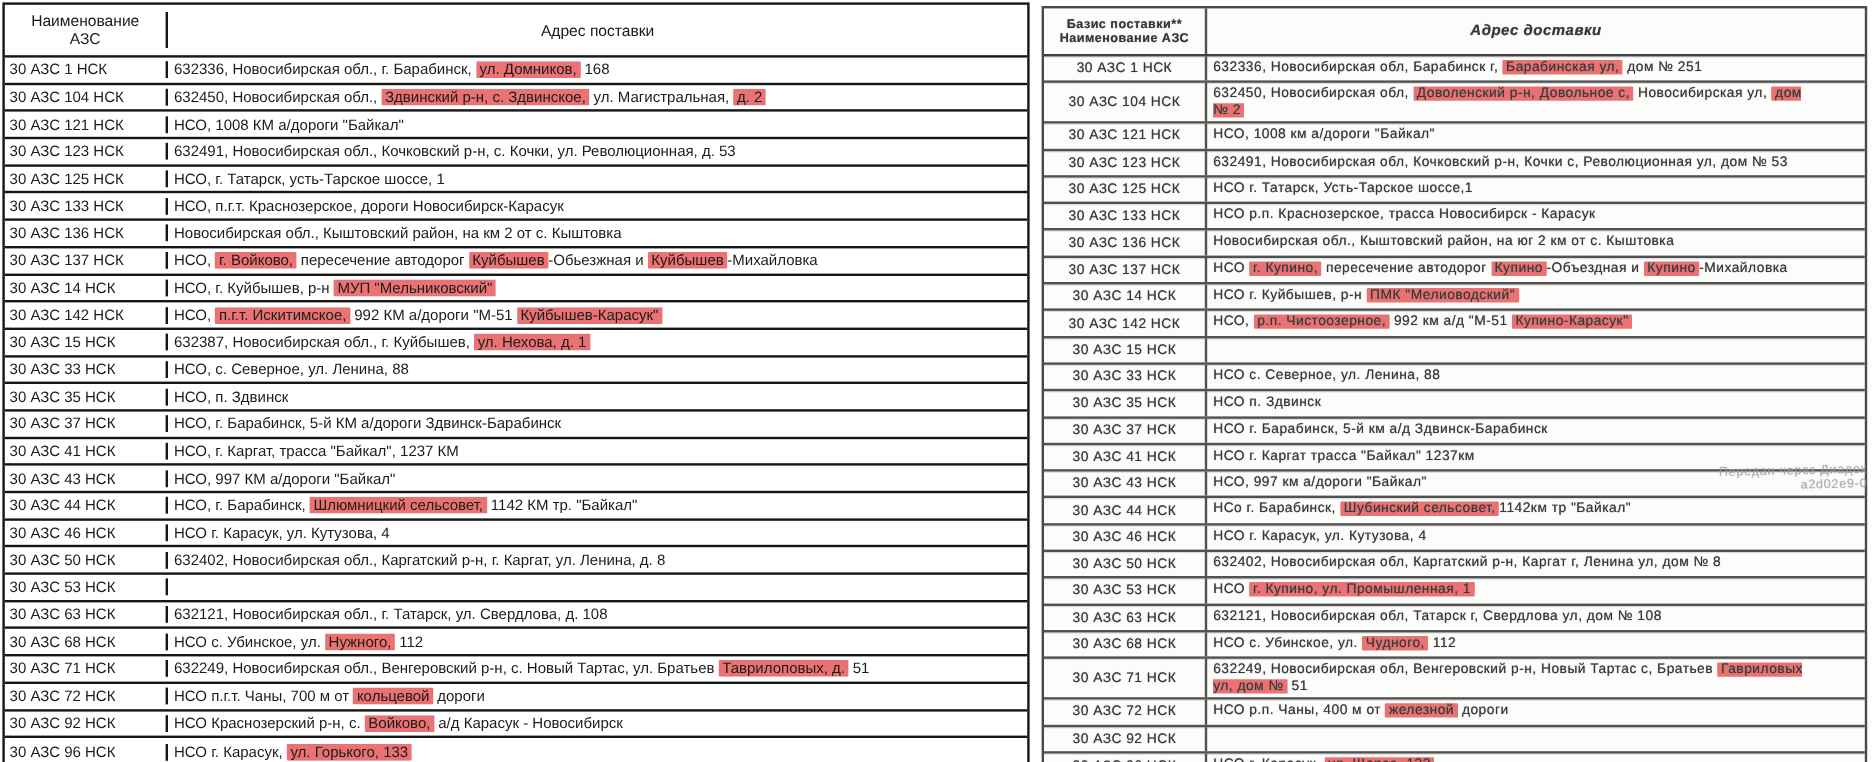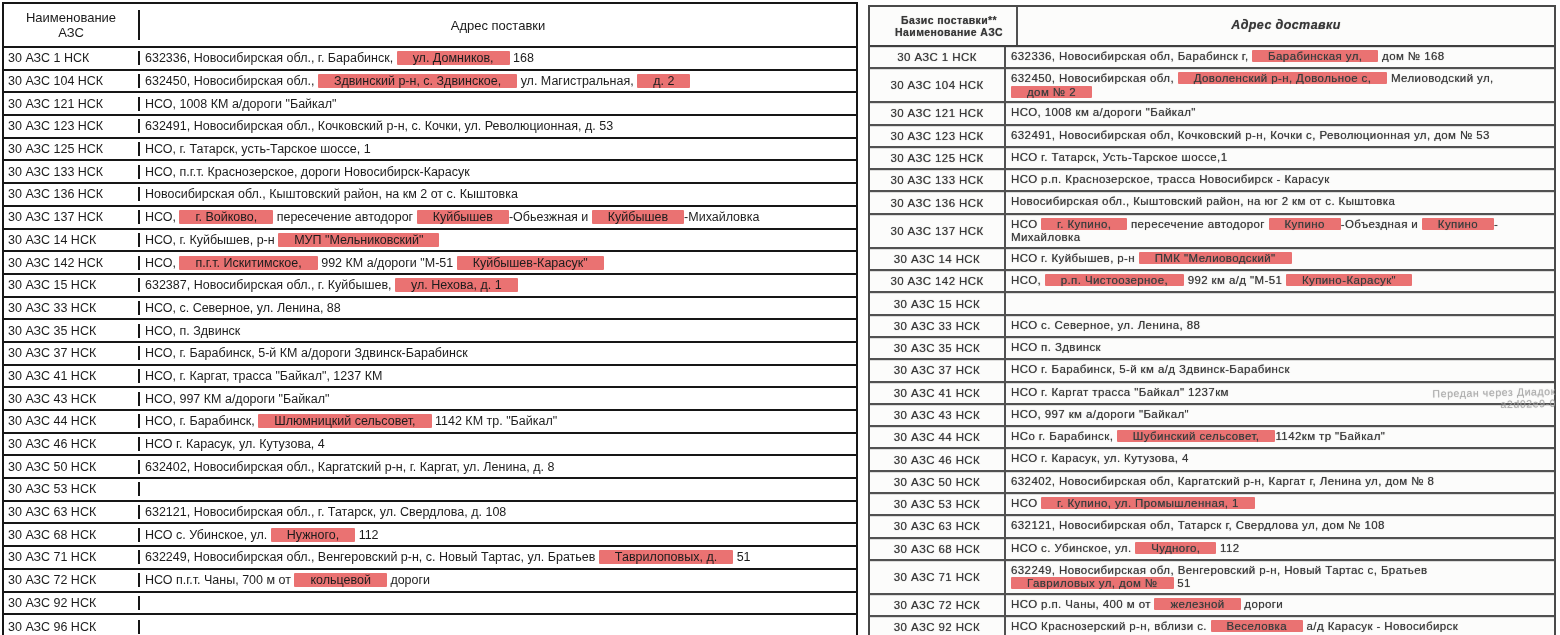--- a/index.html
+++ b/index.html
@@ -4,21 +4,21 @@
 <style>
   html,body { margin:0; padding:0; }
   body {
     width:1560px; height:635px; position:relative; overflow:hidden;
     background:#ffffff;
     font-family:"Liberation Sans","DejaVu Sans",sans-serif;
   }
   .tbl { position:absolute; box-sizing:border-box; background:#fff; }
   .tr { display:flex; box-sizing:border-box; }
   .td { box-sizing:border-box; }
-  .hl { background:var(--hl,#ea7272); padding:0 16px; border-radius:1px; }
+  .hl { background:var(--hl,#ea7272); padding:0 3px; border-radius:1px; }
 
   
   .left { left:2px; top:2px; width:856px; border:2px solid #161616; }
   .left .tr { border-bottom:2px solid #161616; min-height:22.7px; align-items:center; }
   .left .tr:last-child { border-bottom:none; }
   .left .td.name {
     width:136px; flex:none; border-right:2px solid #161616;
     padding:0 4px; font-size:12.5px; color:#1c1c1c; white-space:nowrap; overflow:hidden;
   }
   .left .td.addr {
@@ -46,21 +46,21 @@
     font-size:11.5px; padding:0 2px; white-space:nowrap;
   }
   .right .td.addr {
     flex:1; padding:3px 44px 2px 5px; font-size:11.5px; line-height:13.5px;
   }
   .right .tr.header { height:40px; border-bottom:2.5px solid #3f3f3f; }
   .right .tr.header .td {
     display:flex; align-items:center; justify-content:center; text-align:center;
     white-space:pre-line; font-weight:bold;
   }
-  .right .tr.header .td.name { font-size:10.5px; line-height:12px;margin-left:12px; }
+  .right .tr.header .td.name { font-size:10.5px; line-height:12px; }
   .right .tr.header .td.addr { font-size:12.5px; padding:0;font-style:italic; }
 
   
   .watermark {
     position:absolute; left:1360px; top:388px; width:196px; z-index:5;
     text-align:right; transform:rotate(-1.2deg);
     font-size:10.5px; line-height:11.5px; letter-spacing:0.6px;
     color:#9b9b9b; opacity:0.8; text-shadow:0 0 1px rgba(150,150,150,0.7);
   }
 </style>
@@ -163,39 +163,41 @@
     <div class="tr">
       <div class="td name">30 АЗС 71 НСК</div>
       <div class="td addr"><span>632249, Новосибирская обл., Венгеровский р-н, с. Новый Тартас, ул. Братьев </span><span class="hl">Таврилоповых, д.</span><span> 51</span></div>
     </div>
     <div class="tr">
       <div class="td name">30 АЗС 72 НСК</div>
       <div class="td addr"><span>НСО п.г.т. Чаны, 700 м от </span><span class="hl">кольцевой</span><span> дороги</span></div>
     </div>
     <div class="tr">
       <div class="td name">30 АЗС 92 НСК</div>
+      <div class="td addr"><span>НСО Краснозерский р-н, с. </span><span class="hl">Войково,</span><span> а/д Карасук - Новосибирск</span></div>
     </div>
     <div class="tr">
       <div class="td name">30 АЗС 96 НСК</div>
+      <div class="td addr"><span>НСО г. Карасук, </span><span class="hl">ул. Горького, 133</span></div>
     </div>
   </div>
 
 <div class="tbl right" id="right-table">
   <div class="tr header">
     <div class="td name">Базис поставки**
 Наименование АЗС</div>
     <div class="td addr">Адрес доставки</div>
   </div>
 <div class="tr">
       <div class="td name">30 АЗС 1 НСК</div>
-      <div class="td addr"><span>632336, Новосибирская обл, Барабинск г, </span><span class="hl">Барабинская ул,</span><span> дом № 168</span></div>
+      <div class="td addr"><span>632336, Новосибирская обл, Барабинск г, </span><span class="hl">Барабинская ул,</span><span> дом № 251</span></div>
     </div>
     <div class="tr">
       <div class="td name">30 АЗС 104 НСК</div>
-      <div class="td addr"><span>632450, Новосибирская обл, </span><span class="hl">Доволенский р-н, Довольное с,</span><span> Мелиоводский ул, </span><span class="hl">дом № 2</span></div>
+      <div class="td addr"><span>632450, Новосибирская обл, </span><span class="hl">Доволенский р-н, Довольное с,</span><span> Новосибирская ул, </span><span class="hl">дом № 2</span></div>
     </div>
     <div class="tr">
       <div class="td name">30 АЗС 121 НСК</div>
       <div class="td addr"><span>НСО, 1008 км а/дороги "Байкал"</span></div>
     </div>
     <div class="tr">
       <div class="td name">30 АЗС 123 НСК</div>
       <div class="td addr"><span>632491, Новосибирская обл, Кочковский р-н, Кочки с, Революционная ул, дом № 53</span></div>
     </div>
     <div class="tr">
@@ -272,21 +274,20 @@
     <div class="tr">
       <div class="td name">30 АЗС 71 НСК</div>
       <div class="td addr"><span>632249, Новосибирская обл, Венгеровский р-н, Новый Тартас с, Братьев </span><span class="hl">Гавриловых ул, дом №</span><span> 51</span></div>
     </div>
     <div class="tr">
       <div class="td name">30 АЗС 72 НСК</div>
       <div class="td addr"><span>НСО р.п. Чаны, 400 м от </span><span class="hl">железной</span><span> дороги</span></div>
     </div>
     <div class="tr">
       <div class="td name">30 АЗС 92 НСК</div>
-      <div class="td addr"><span>НСО Краснозерский р-н, вблизи с. </span><span class="hl">Веселовка</span><span> а/д Карасук - Новосибирск</span></div>
     </div>
     <div class="tr">
       <div class="td name">30 АЗС 96 НСК</div>
       <div class="td addr"><span>НСО г. Карасук, </span><span class="hl">ул. Щорса, 133</span></div>
     </div>
   </div>
 
 <div class="watermark">
   <div>Передан через Диадок</div>
   <div>а2d02е9-0</div>

